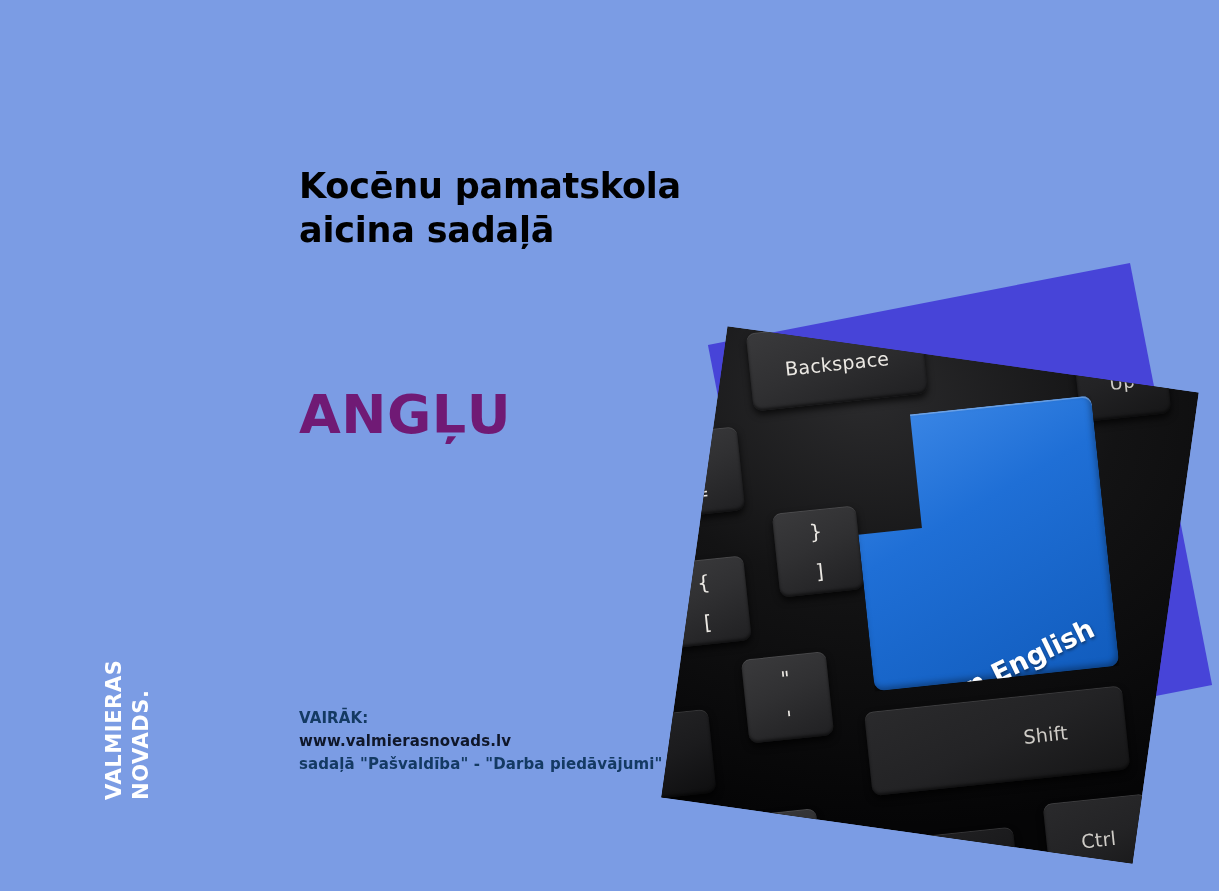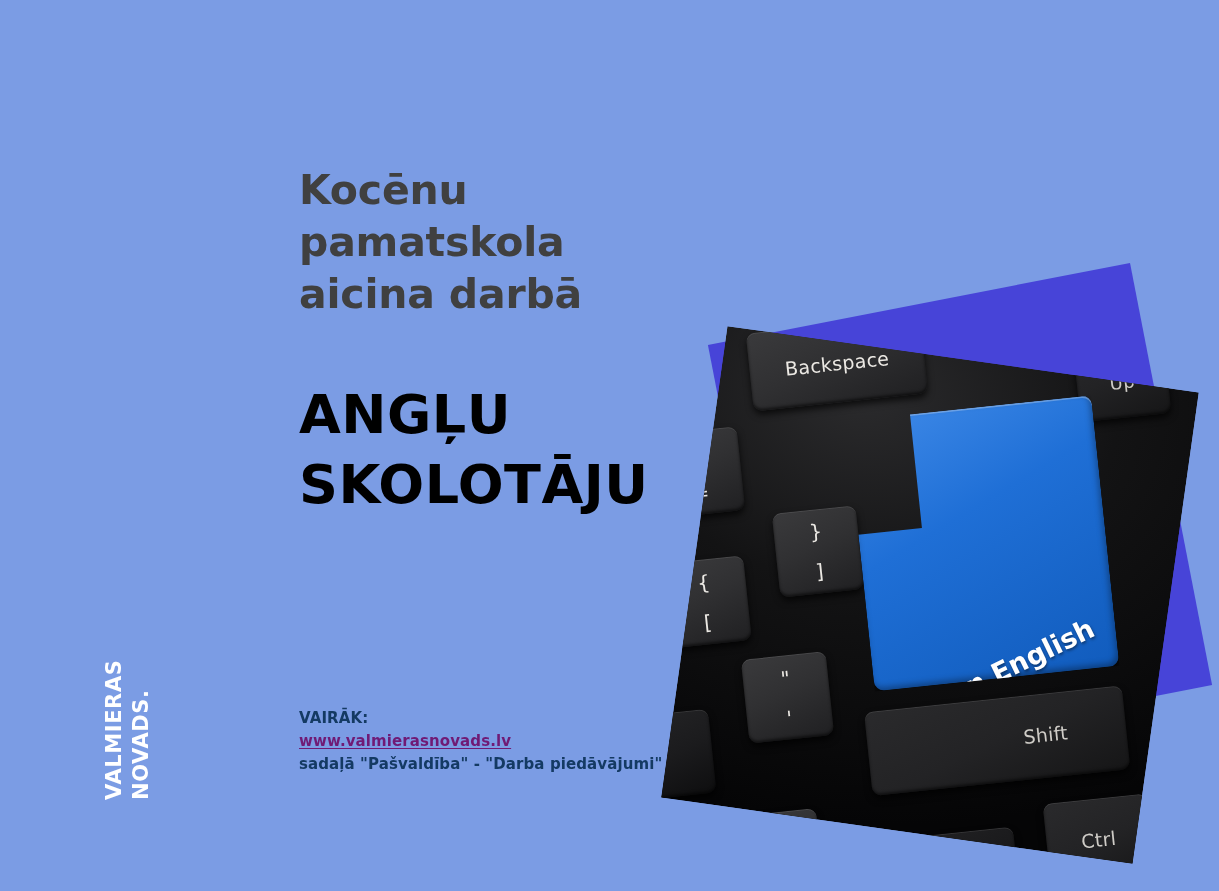--- a/index.html
+++ b/index.html
@@ -123,56 +123,55 @@
     white-space: nowrap;
     text-shadow: 0 2px 3px rgba(0,0,0,0.45);
   }
 
   
   .headline {
     position: absolute;
     left: 299px;
     top: 164px;
     width: 430px;
-    color: #404040;
-    font-family: "DejaVu Sans", sans-serif;
-    font-weight: 700;
-    font-size: 41px;
+    color: #000000;
+    font-family: "DejaVu Sans", sans-serif;
+    font-weight: 700;
+    font-size: 35px;
     line-height: 1.27;
     letter-spacing: -0.2px;
   }
   .main-title {
     position: absolute;
     left: 299px;
     top: 380px;
     width: 430px;
-    color: #000000;
+    color: #701a75;
     font-family: "DejaVu Sans", sans-serif;
     font-weight: 700;
     font-size: 54px;
     line-height: 1.29;
     letter-spacing: 0.5px;
     text-transform: uppercase;
   }
   .more-block {
     position: absolute;
     left: 299px;
     top: 707px;
     width: 520px;
     color: #143a63;
     font-family: "DejaVu Sans", sans-serif;
     font-weight: 700;
     font-size: 15px;
     line-height: 1.52;
     letter-spacing: 0.1px;
   }
   .more-block .link {
-    text-decoration: underline;
     text-underline-offset: 2px;
-    color: #701a75;
+    color: #0f172a;
     display: inline-block;
   }
 
   
   .brand {
     position: absolute;
     left: 104px;
     top: 600px;
     width: 60px;
     height: 200px;
@@ -247,26 +246,25 @@
         <div class="key dark" style="left:33%; top:87%; width:26%; height:12%;"></div>
 
         <div class="key dim" style="left:64%; top:84%; width:16%; height:13%; font-size:19px;">Ctrl</div>
 
       </div>
     </div>
   </div>
 
   <div class="headline">
     <div>Kocēnu pamatskola</div>
-    <div>aicina darbā</div>
+    <div>aicina sadaļā</div>
   </div>
 
   <div class="main-title">
     <div>ANGĻU</div>
-    <div>SKOLOTĀJU</div>
   </div>
 
   <div class="more-block">
     <div>VAIRĀK:</div>
     <div>
       <span class="link">www.valmierasnovads.lv</span>
     </div>
     <div>sadaļā "Pašvaldība" - "Darba piedāvājumi"</div>
   </div>
 

